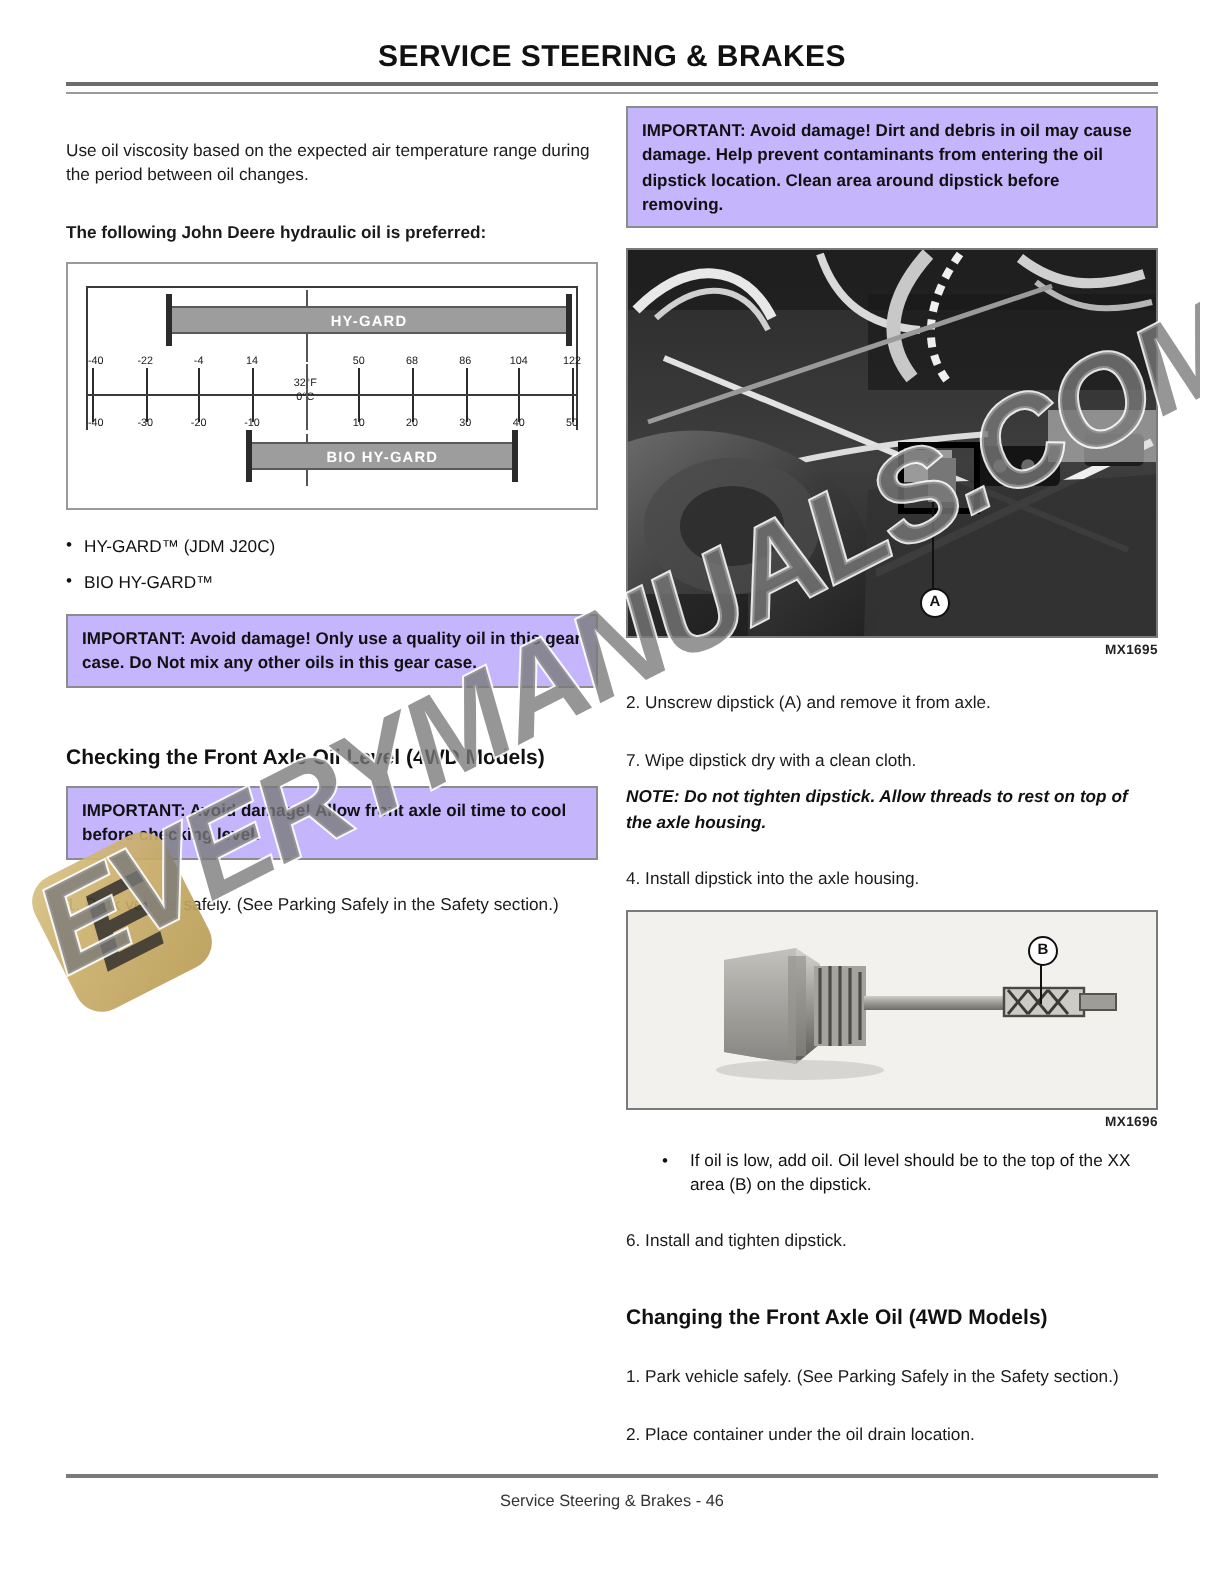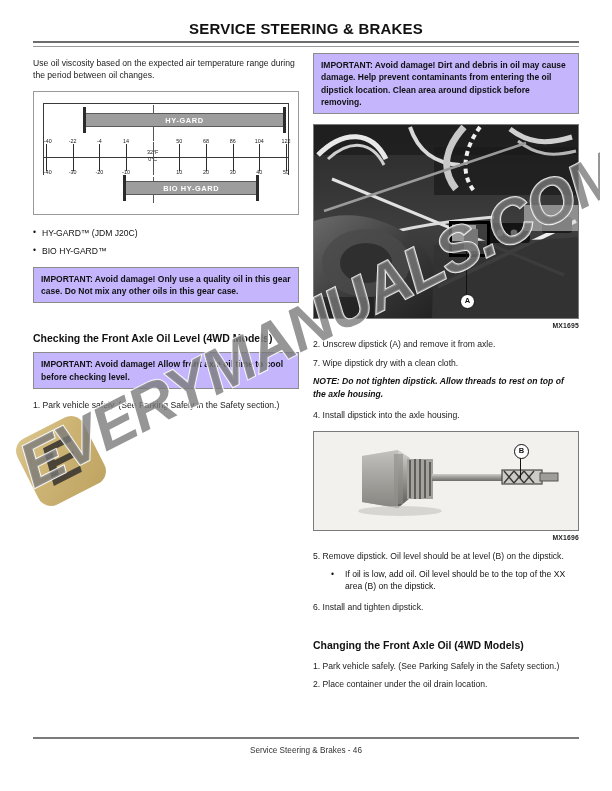--- a/index.html
+++ b/index.html
@@ -54,21 +54,21 @@
   h2.sec {
     font-size: 10.5px;
     font-weight: bold;
     margin: 0 0 7px 0;
     line-height: 1.35;
     color: #111;
   }
   p.body {
     font-size: 8.6px;
     line-height: 1.45;
-    margin: 4px 0 9px 0;
+    margin: 16px 0 9px 0;
     color: #1a1a1a;
   }
   p.body.bold { font-weight: bold; }
   p.note {
     font-size: 8.6px;
     line-height: 1.45;
     margin: 0 0 9px 0;
     font-weight: bold;
     font-style: italic;
     color: #111;
@@ -315,20 +315,21 @@
 <div id="page">
 
   <div class="page-title">SERVICE STEERING &amp; BRAKES</div>
   <div class="header-rule"></div>
 
   <div class="col col-left">
 
 
     <p class="body">Use oil viscosity based on the expected air temperature range during the period between oil changes.</p>
 
+    <p class="body bold">The following John Deere hydraulic oil is preferred:</p>
 
     <div class="visc-wrap">
       <div class="visc" id="visc-plot">
         <div class="frame-top"></div>
         <div class="scale-box">
           <div class="scale-mid"></div>
         </div>
         <div class="frame-bot"></div>
 
       <div class="tick" style="left: 6px; top: 45px; height: 13px;"></div>
@@ -506,21 +507,20 @@
 
         <rect x="226" y="41" width="18" height="8" fill="#9f9d98" stroke="#56544f" stroke-width="1"></rect>
 
         <ellipse cx="86" cy="79" rx="42" ry="5" fill="#cbc9c4" opacity="0.7"></ellipse>
       </svg>
       <div class="leader" style="left:206px; top:26px; height:20px;"></div>
       <div class="callout" style="left:200px; top:12px;">B</div>
     </div>
     <div class="photo-cap">MX1696</div>
 
-    <p class="body tight">5. Remove dipstick. Oil level should be at level (B) on the dipstick.</p>
     <ul class="sub">
       <li>If oil is low, add oil. Oil level should be to the top of the XX area (B) on the dipstick.</li>
     </ul>
     <p class="body">6. Install and tighten dipstick.</p>
 
     <div style="height:16px"></div>
 
     <h2 class="sec">Changing the Front Axle Oil (4WD Models)</h2>
 
     <p class="body tight">1. Park vehicle safely. (See Parking Safely in the Safety section.)</p>

